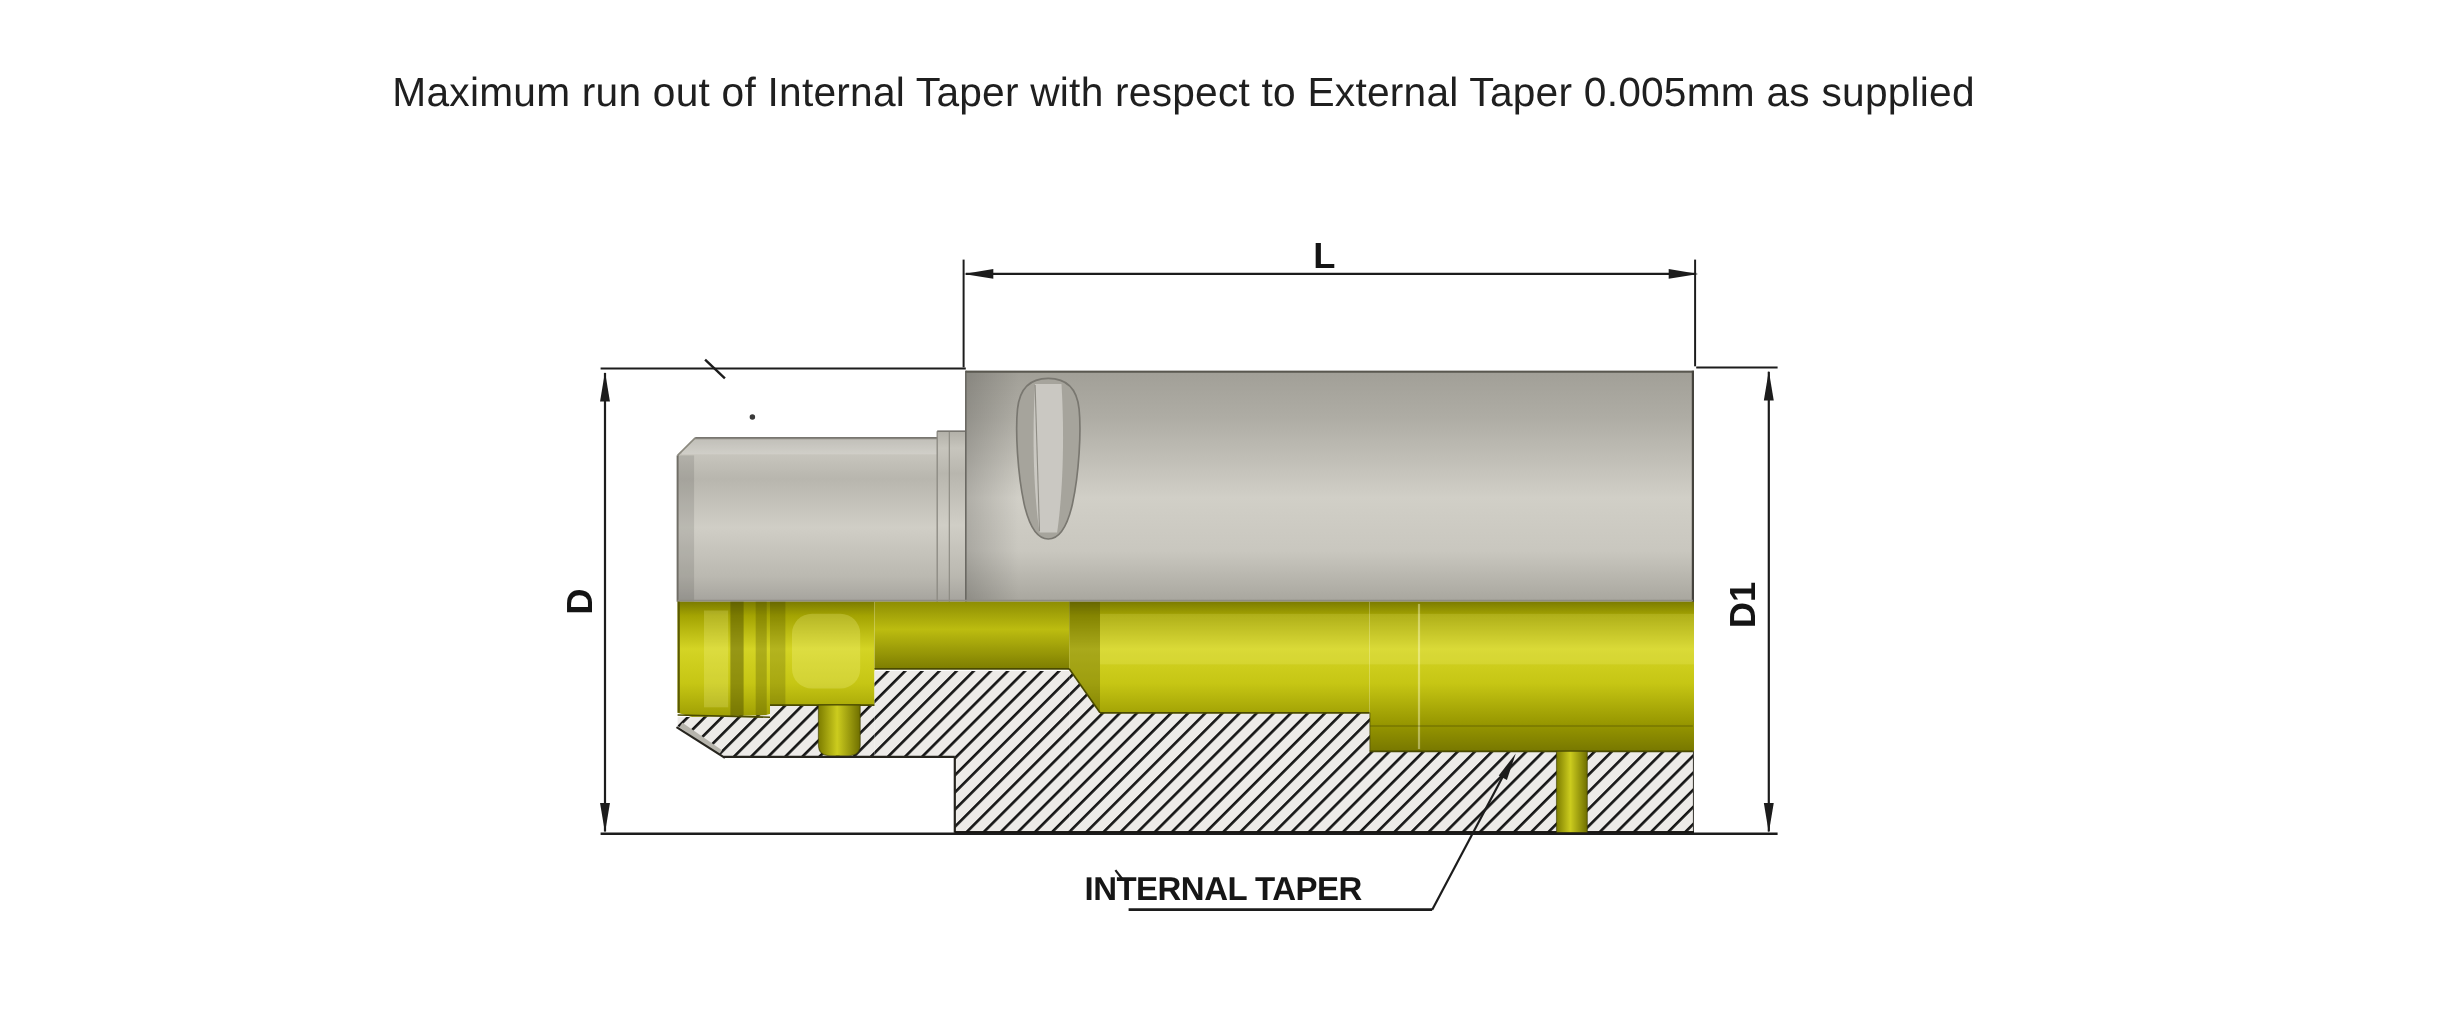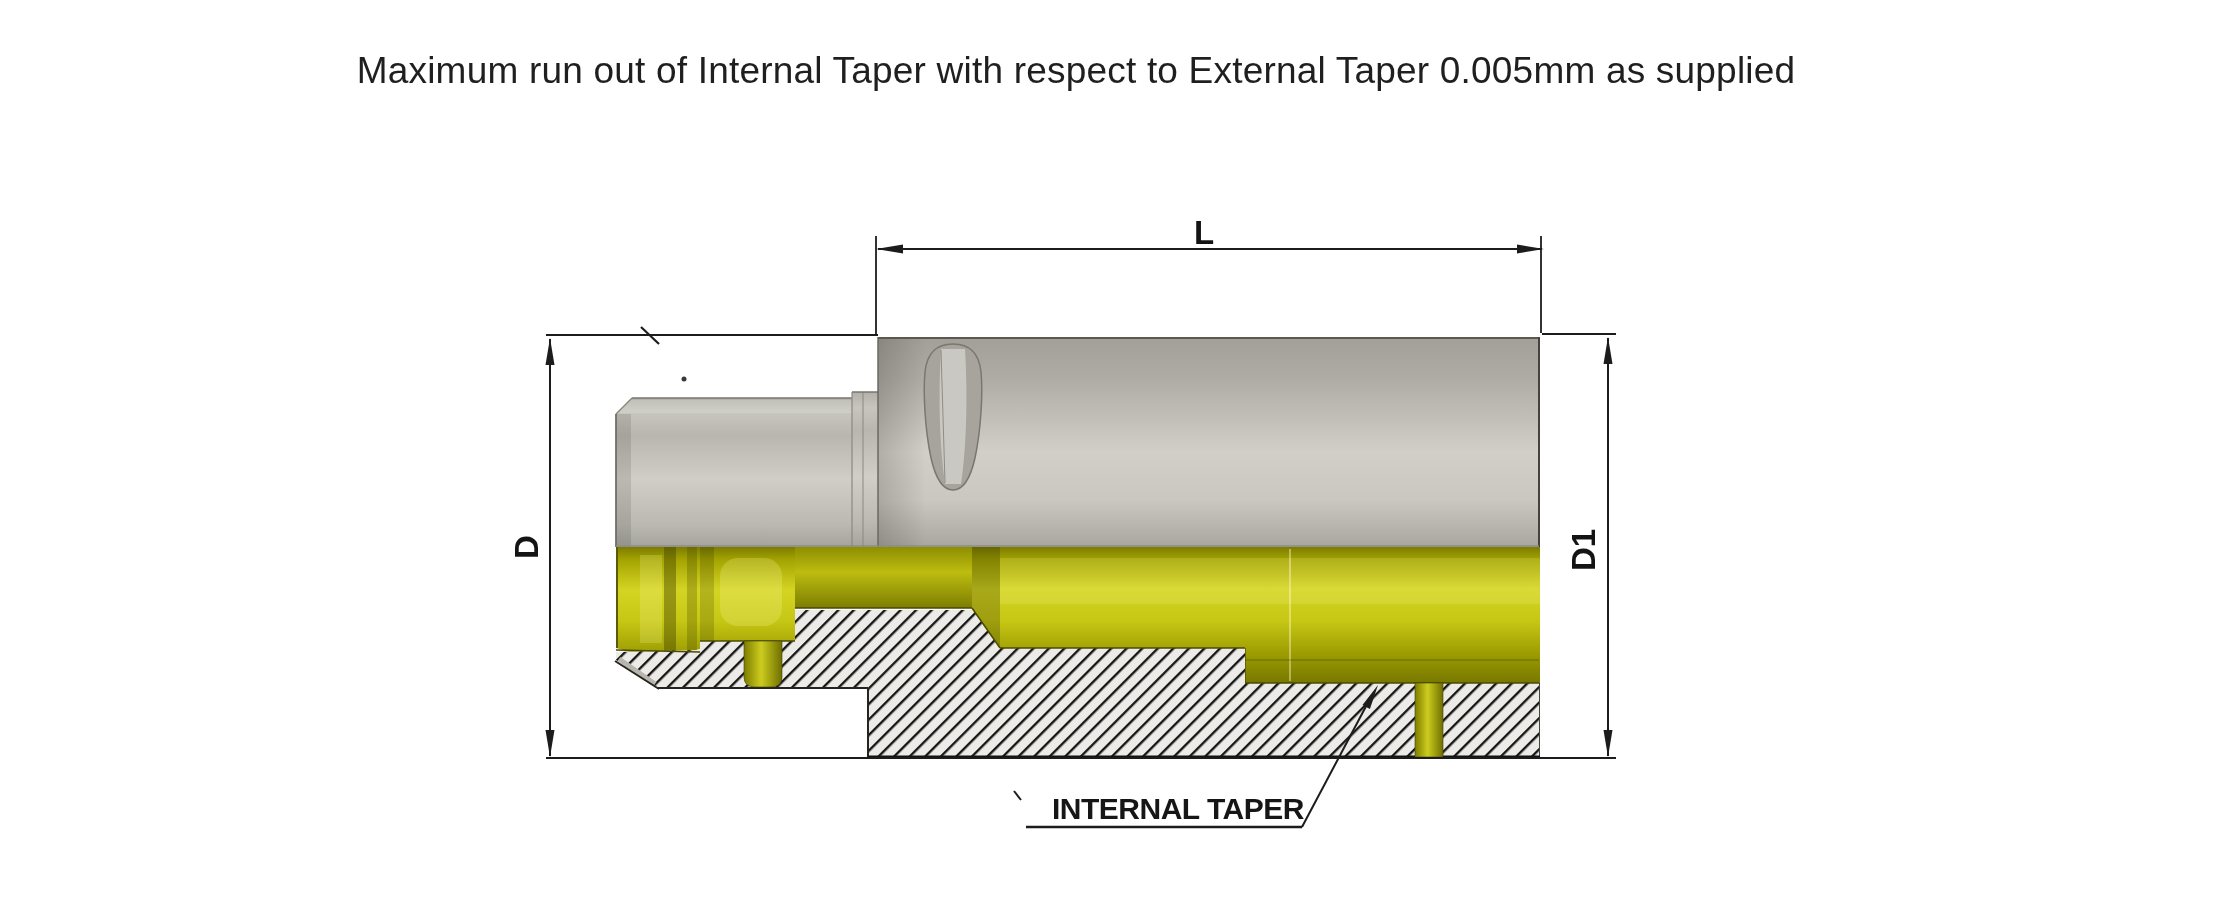--- a/index.html
+++ b/index.html
@@ -2,31 +2,31 @@
 <html><head>
 <meta charset="utf-8">
 <style>
   html,body{margin:0;padding:0;background:#ffffff;}
   .canvas{
     position:relative;width:2232px;height:924px;background:#ffffff;
     font-family:"Liberation Sans", sans-serif;overflow:hidden;
   }
   .drawing-svg{position:absolute;left:0;top:0;}
   .title{
-    position:absolute;left:356px;top:50px;width:1440px;text-align:center;
+    position:absolute;left:356px;top:63px;width:1440px;text-align:center;
     font-size:37px;font-weight:400;color:#1f1f1f;letter-spacing:0.2px;white-space:nowrap;
   }
   .dim-label{
     position:absolute;font-weight:700;color:#141414;font-size:33px;white-space:nowrap;
   }
   .label-l{left:1204px;top:233px;transform:translate(-50%,-50%);}
   .label-d{left:527px;top:547px;transform:translate(-50%,-50%) rotate(-90deg);}
   .label-d1{left:1584px;top:550px;transform:translate(-50%,-50%) rotate(-90deg);}
   .callout-label{
-    position:absolute;left:1052px;top:792px;font-weight:700;color:#161616;
+    position:absolute;left:986px;top:792px;font-weight:700;color:#161616;
     font-size:30px;letter-spacing:-0.5px;white-space:nowrap;
   }
 </style>
 </head>
 <body>
 
 <div class="canvas">
 
   <svg class="drawing-svg" width="2232" height="924" viewBox="0 0 2232 924">
     <defs>

